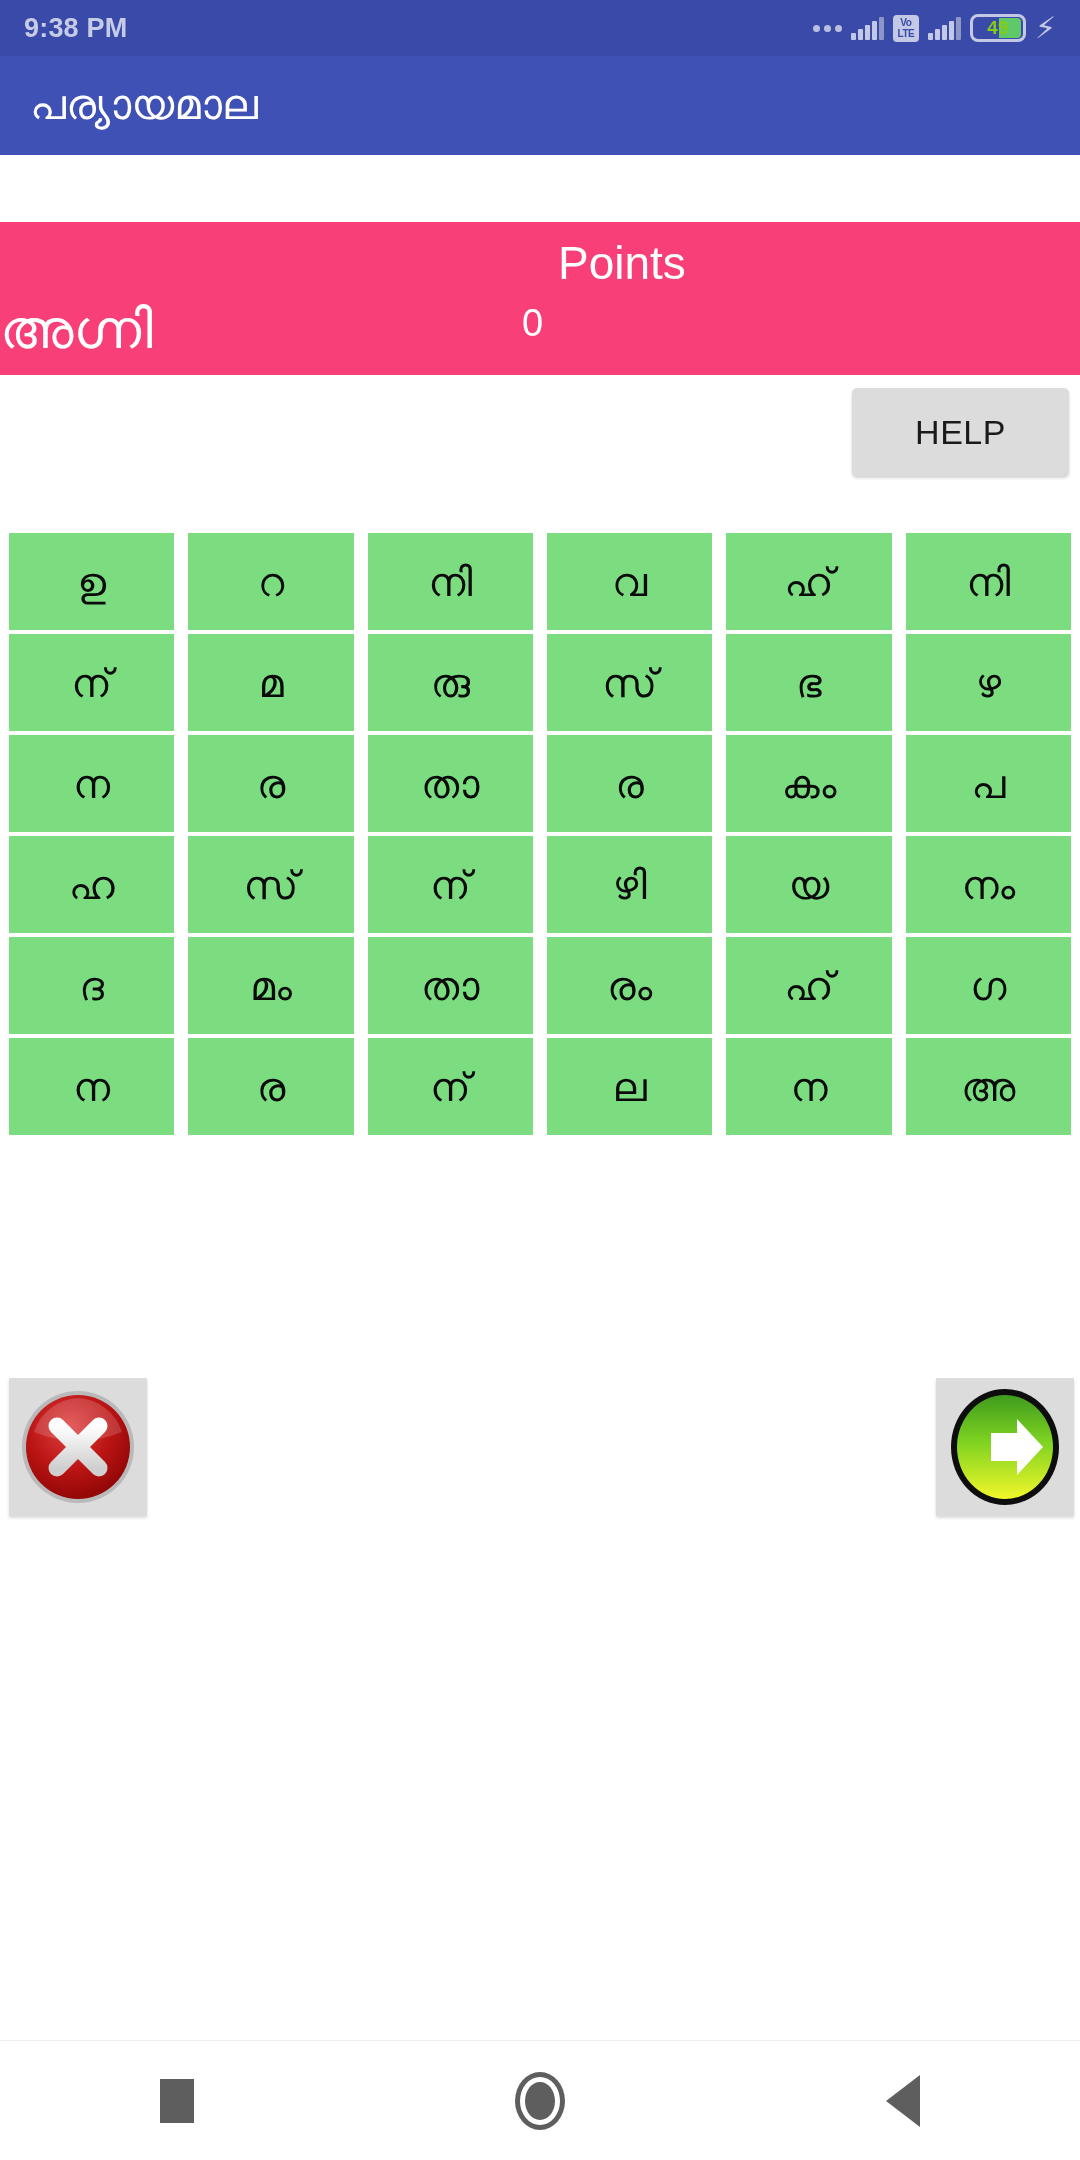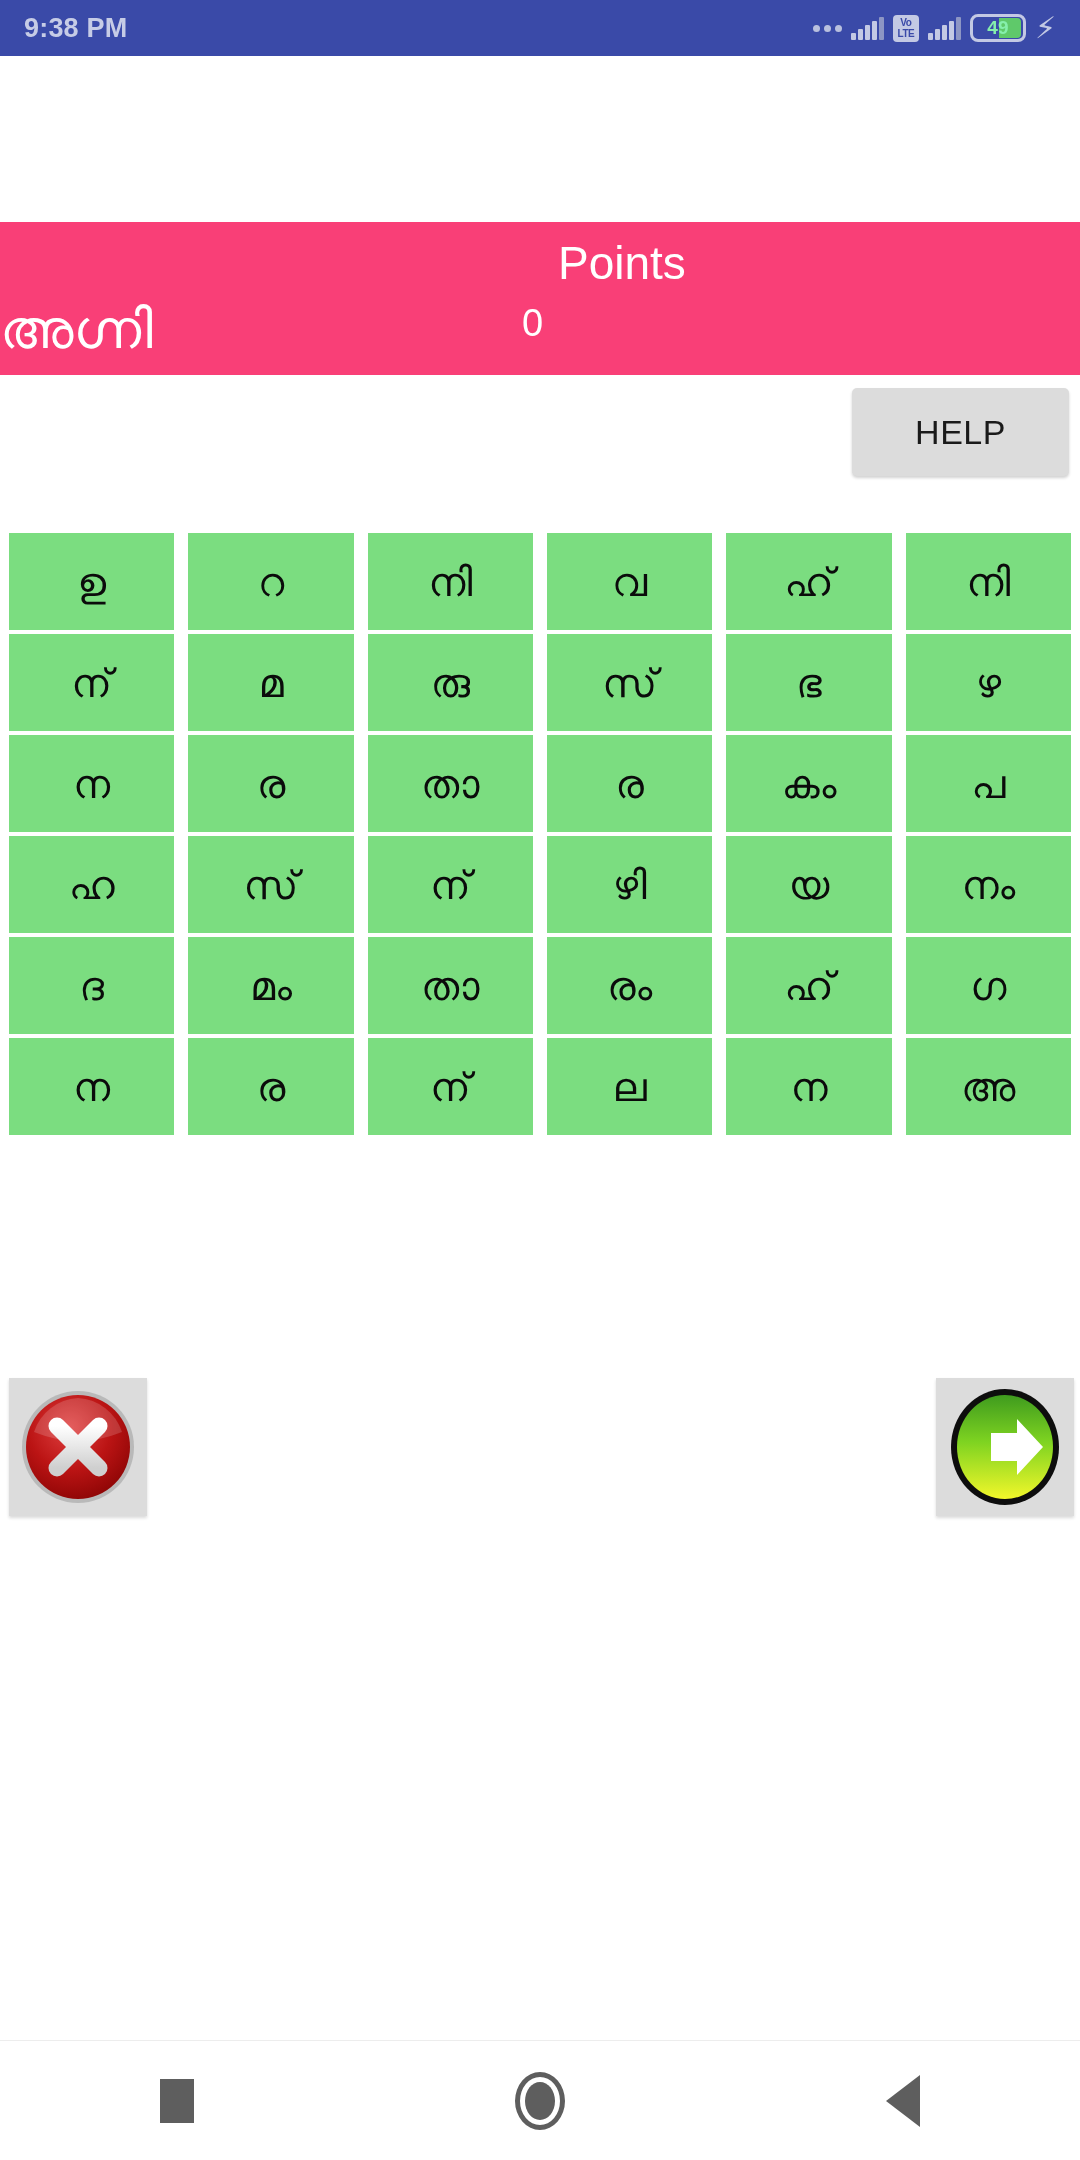--- a/index.html
+++ b/index.html
@@ -62,21 +62,21 @@
     display: flex; align-items: center;
     overflow: hidden;
   }
   .battery .fill {
     position: absolute; right: 2px; top: 1px; bottom: 1px;
     width: 22px; background: #5fc96a; border-radius: 0 4px 4px 0;
   }
   .battery .lvl {
     position: relative; z-index: 2;
     width: 100%; text-align: center;
-    font-size: 19px; font-weight: bold; color: #86efac;
+    font-size: 19px; font-weight: bold; color: #84cc16;
   }
   .bolt { font-size: 30px; color: #c3c9e4; line-height: 1; }
 
   
   .appbar {
     position: absolute; left: 0; top: 56px;
     width: 1080px; height: 99px;
     background: #4051b5;
     display: flex; align-items: center;
   }
@@ -233,20 +233,23 @@
           <b></b>
         </span>
       <span class="battery">
         <span class="fill"></span>
         <span class="lvl">49</span>
       </span>
       <span class="bolt">⚡</span>
     </div>
   </div>
 
+  <div class="appbar">
+    <div class="appbar-title">പര്യായമാല</div>
+  </div>
 
   <div class="infoband">
     <div class="clue-word">അഗ്നി</div>
     <div class="points-value">0</div>
     <div class="points-label">Points</div>
   </div>
 
   <div class="clear-row">
     <button class="btn-flat clear-btn">HELP</button>
   </div>

